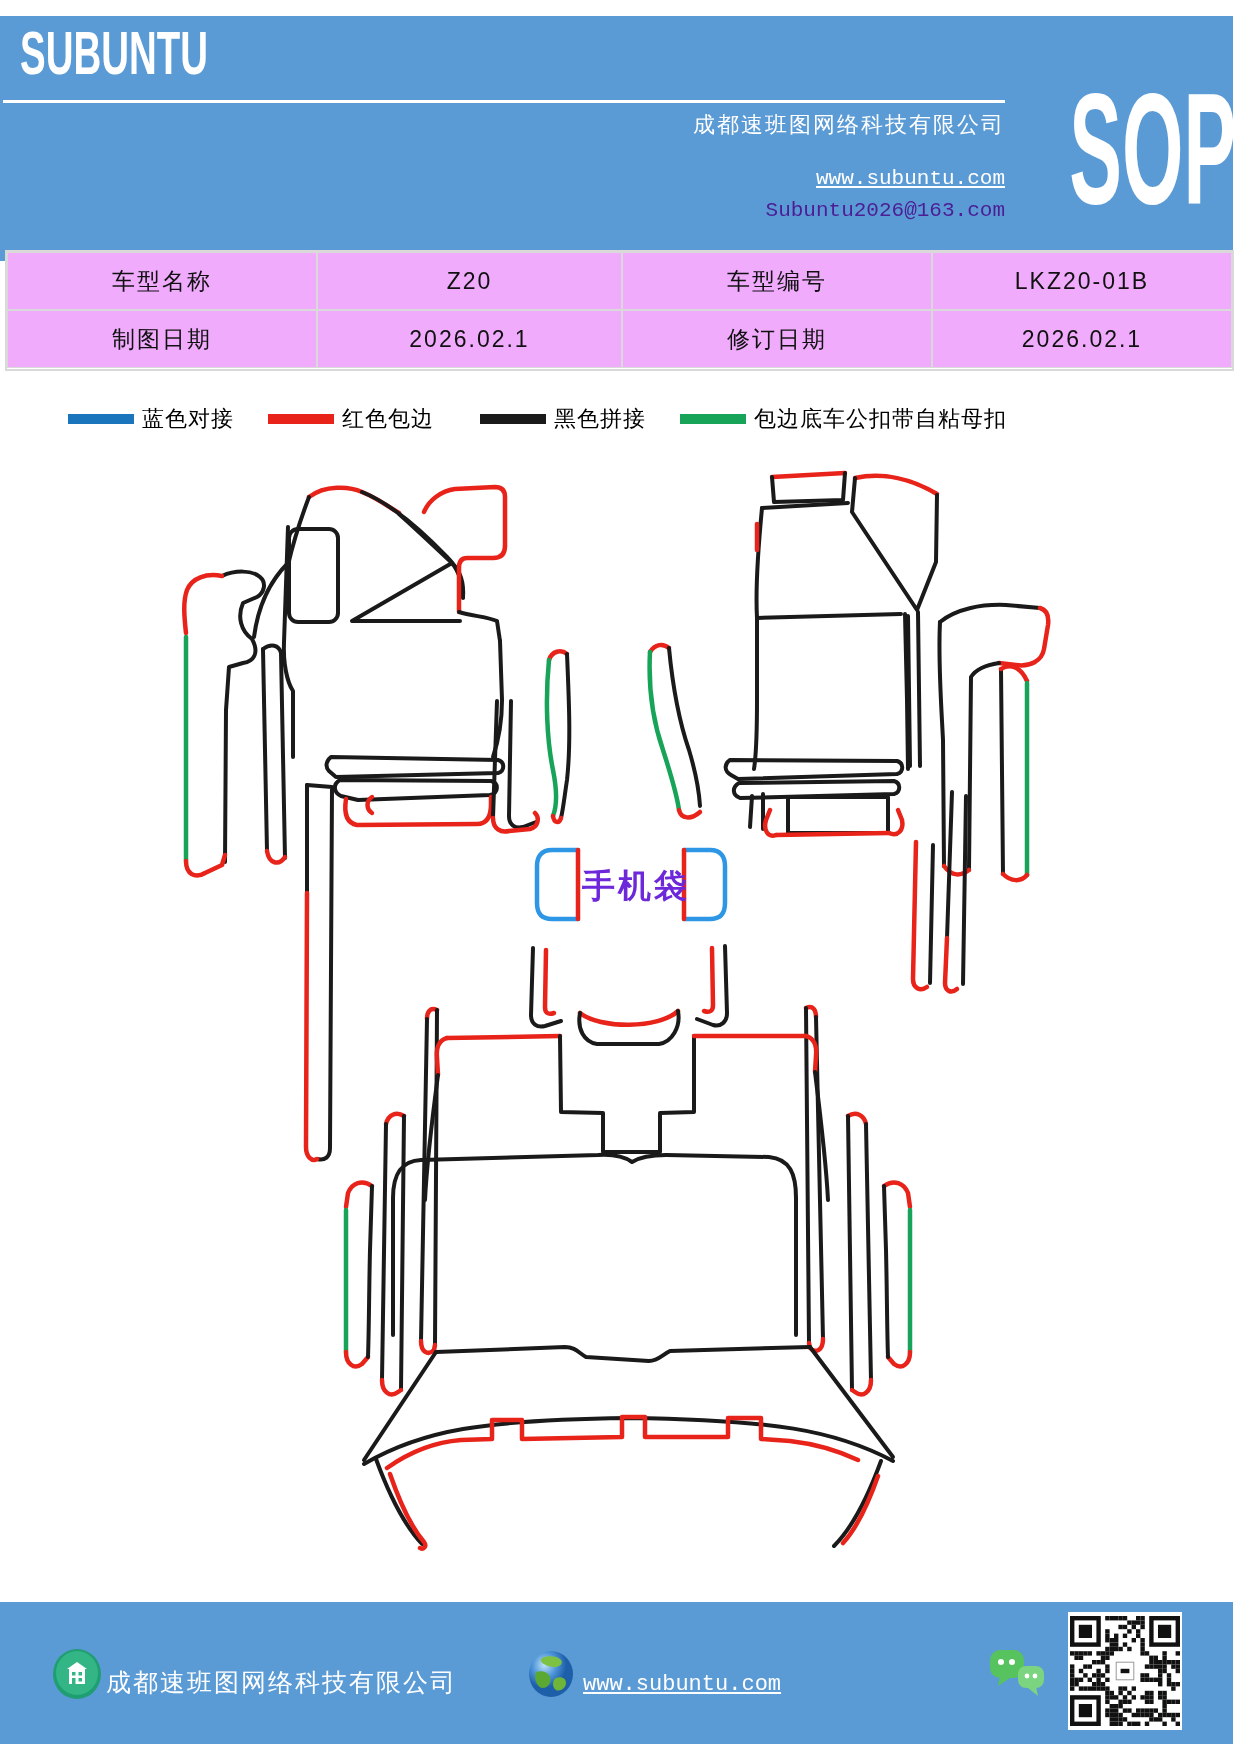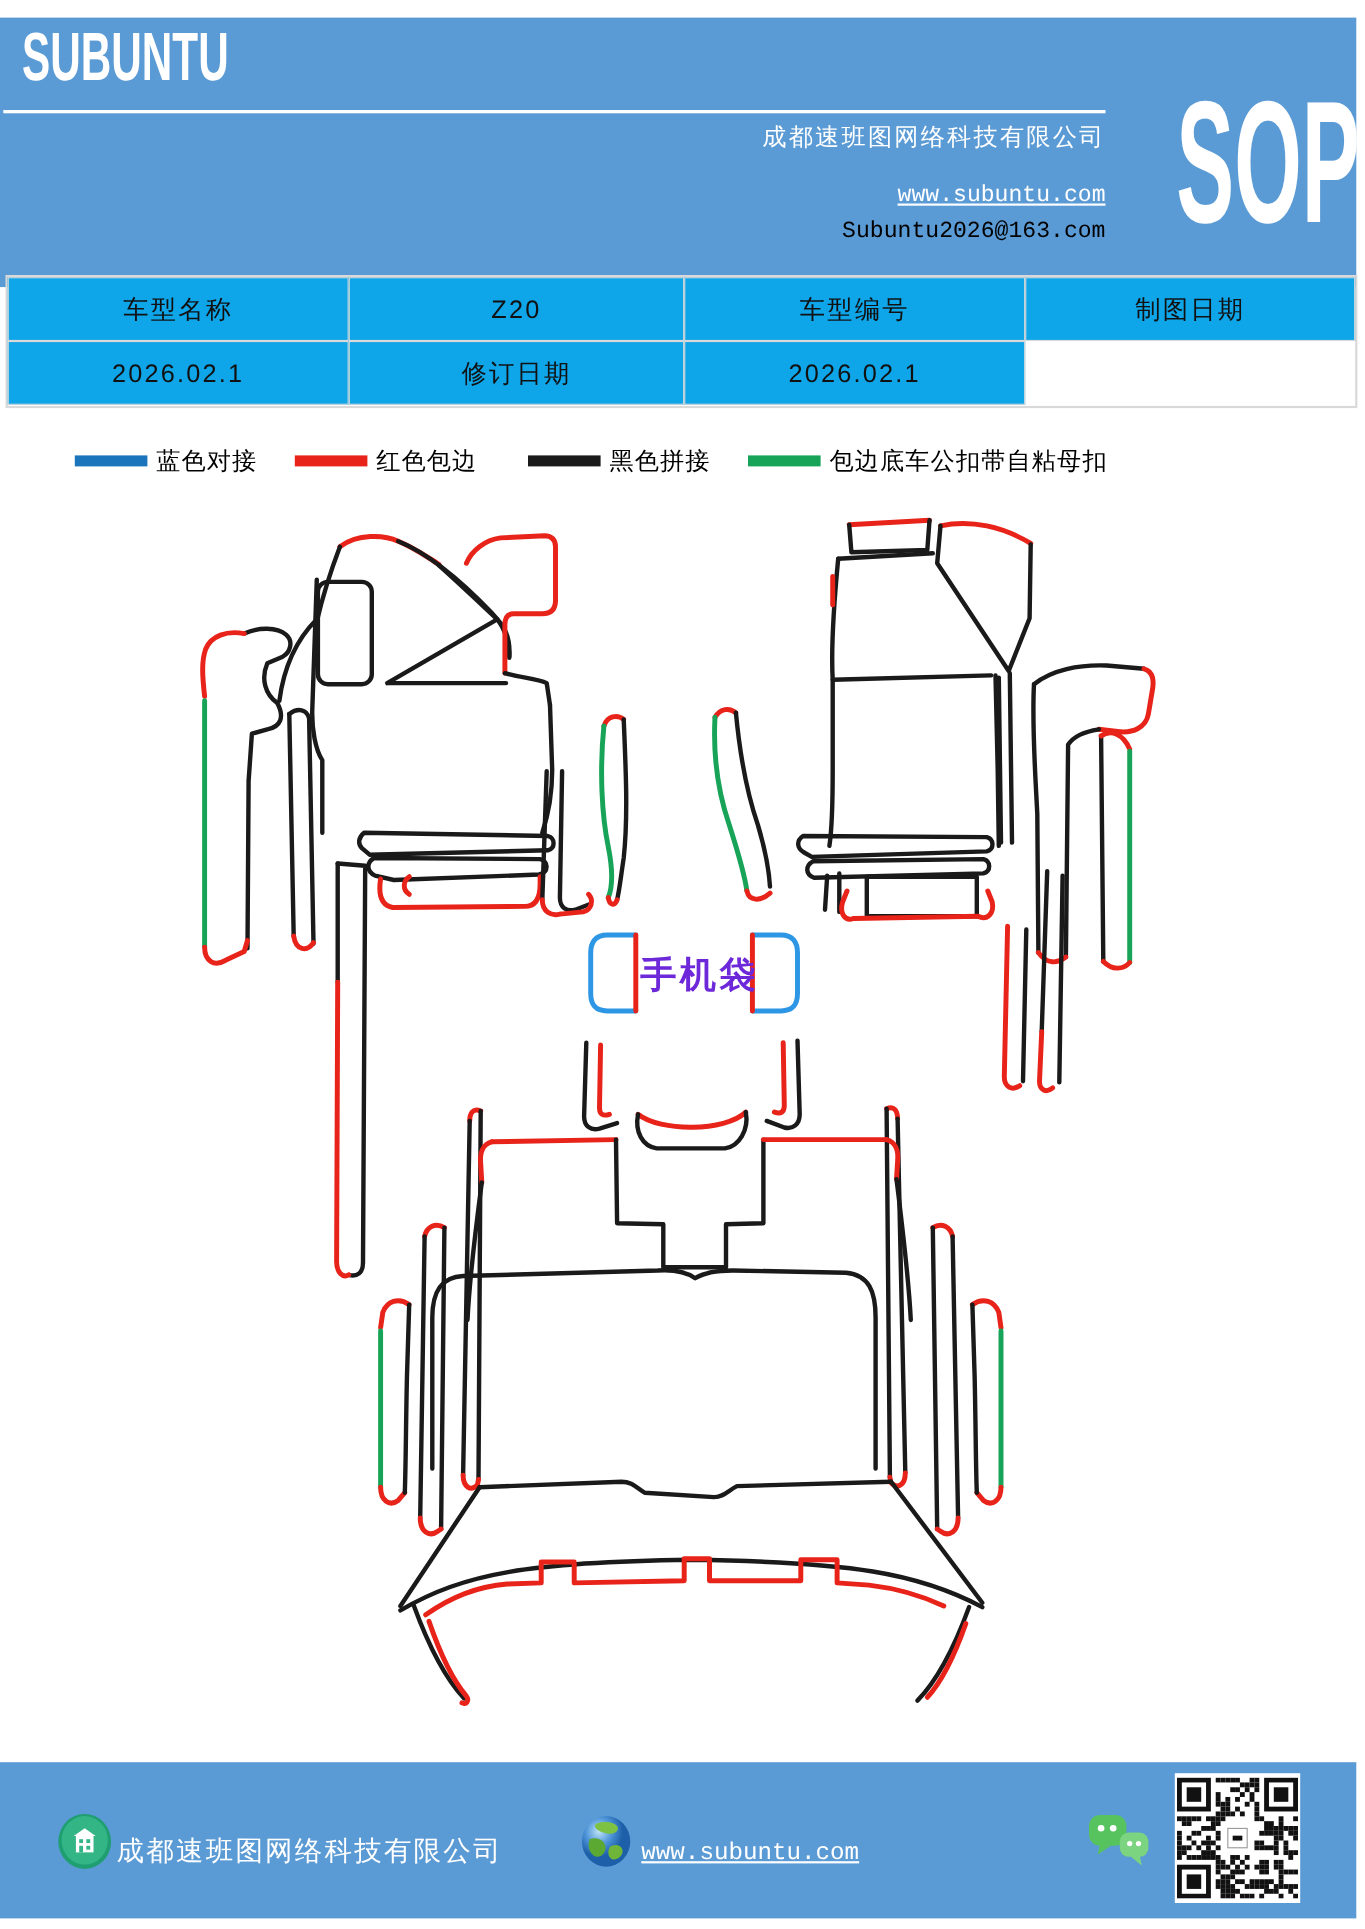--- a/index.html
+++ b/index.html
@@ -18,30 +18,30 @@
   
   .header{position:absolute;left:0;top:16px;width:1233px;height:245px;background:var(--band-blue);}
   .logo{position:absolute;left:20px;top:6px;font-size:62px;font-weight:800;color:#fff;
         line-height:1;transform:scaleX(.62);transform-origin:left top;white-space:nowrap;}
   .hline{position:absolute;left:3px;top:84px;width:1002px;height:3px;background:#fff;}
   .hd-company{position:absolute;left:555px;top:94px;width:450px;text-align:right;
         font-size:22px;color:#fff;letter-spacing:2px;}
   .hd-title{position:absolute;left:30px;top:130px;font-size:37px;font-weight:700;color:#fff;letter-spacing:3px;}
   .hd-site{position:absolute;left:555px;top:151px;width:450px;text-align:right;font-size:21px;color:#fff;
         font-family:"Liberation Mono","DejaVu Sans Mono",monospace;text-decoration:underline;cursor:pointer;}
-  .hd-mail{position:absolute;left:555px;top:183px;width:450px;text-align:right;font-size:21px;color:#000000;
+  .hd-mail{position:absolute;left:555px;top:183px;width:450px;text-align:right;font-size:21px;color:#4c1d95;
         font-family:"Liberation Mono","DejaVu Sans Mono",monospace;}
   .sop{position:absolute;left:1018px;top:64px;width:205px;text-align:center;font-size:158px;font-weight:700;
         color:#fff;line-height:.87;transform:scaleX(.5);transform-origin:center top;}
   
   .spec{position:absolute;left:5px;top:250px;width:1225px;height:117px;
         display:grid;grid-template-columns:310px 305px 310px 300px;grid-template-rows:58px 58px;
         border:2px solid var(--tbl-border);}
   .spec .cell{border:1px solid var(--tbl-border);display:flex;align-items:center;justify-content:center;
-        font-size:23px;letter-spacing:2px;background:#0ea5e9;}
+        font-size:23px;letter-spacing:2px;background:#f0abfc;}
   
   .legend-bar{position:absolute;height:10px;width:66px;top:414px;}
   .legend-txt{position:absolute;top:404px;font-size:22px;color:#000000;letter-spacing:1px;white-space:nowrap;}
   
   .diagram{position:absolute;left:0;top:430px;width:1241px;height:1125px;}
   .diagram path,.diagram rect{fill:none;stroke-linecap:round;stroke-linejoin:round;}
   .k{stroke:var(--ink);stroke-width:4;}
   .r{stroke:var(--red);stroke-width:4.5;}
   .g{stroke:var(--green);stroke-width:4.5;}
   .b{stroke:var(--blue);stroke-width:4.5;}
@@ -65,20 +65,21 @@
   <div class="hd-company">成都速班图网络科技有限公司</div>
   <div class="hd-site">www.subuntu.com</div>
   <div class="hd-mail">Subuntu2026@163.com</div>
   <div class="sop">SOP</div>
 </div>
 
 <div class="spec">
   <div class="cell">车型名称</div>
   <div class="cell">Z20</div>
   <div class="cell">车型编号</div>
+  <div class="cell">LKZ20-01B</div>
   <div class="cell">制图日期</div>
   <div class="cell">2026.02.1</div>
   <div class="cell">修订日期</div>
   <div class="cell">2026.02.1</div>
 </div>
 
 <div class="legend-bar" style="left: 68px; background-color: rgb(27, 117, 188);"></div>
 <div class="legend-txt" style="left:142px">蓝色对接</div>
 <div class="legend-bar" style="left: 268px; background-color: rgb(232, 35, 26);"></div>
 <div class="legend-txt" style="left:342px">红色包边</div>

